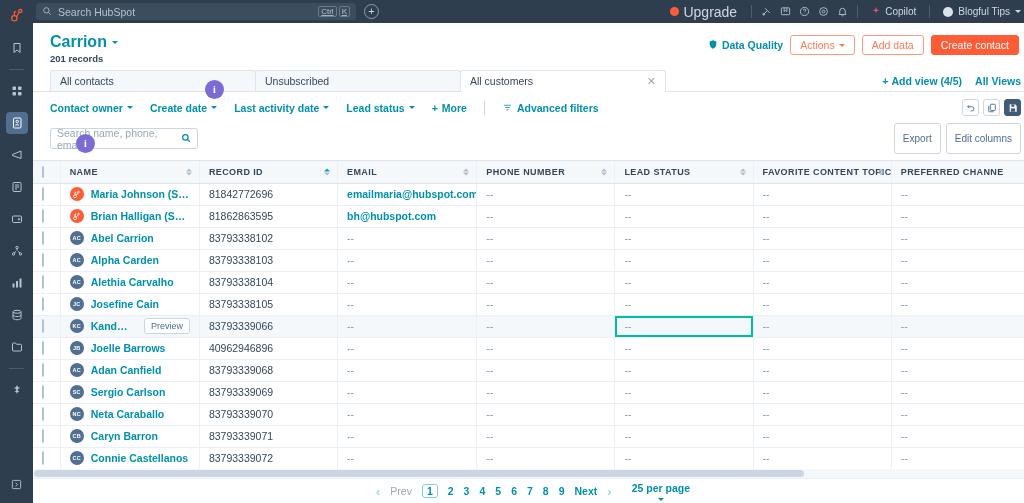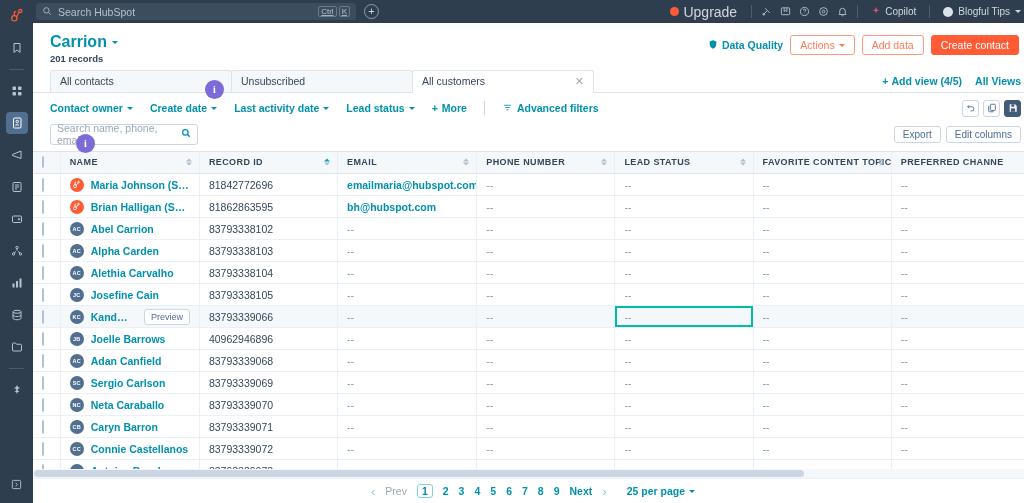--- a/index.html
+++ b/index.html
@@ -83,21 +83,21 @@
   .btn-solid { background: #ff5c35; color: #fff; border: 1px solid #ff5c35; }
 
   
   .tabbar { display: flex; align-items: stretch; padding-left: 17px; border-bottom: 1px solid #dfe3eb; height: 23px; }
   .tab {
     min-width: 30px; display: flex; align-items: center; padding: 0 9px;
     font-size: 10.5px; color: #33475b; border: 1px solid #dfe3eb; border-bottom: none;
     background: #f5f8fa; border-radius: 3px 3px 0 0; margin-right: -1px;
     white-space: nowrap;
   }
-  .tab.wide { width: 182px; }
+  .tab.wide { width: 206px; }
   .tab.active { background: #fff; color: #33475b; position: relative; }
   .tab.active::after { content:''; position:absolute; left:0; right:0; bottom:-1px; height:1px; background:#fff; }
   .tab .x { margin-left: auto; color: #99a9b5; font-size: 11px; padding-left: 10px; }
   .tabbar-right { margin-left: auto; display: flex; align-items: center; gap: 13px; padding-right: 12px; }
   .lnk { color: #0091ae; font-size: 10.5px; font-weight: bold; display: flex; align-items: center; gap: 3px; }
 
   
   .filters { display: flex; align-items: center; padding: 7px 12px 7px 17px; gap: 17px; position: relative; }
   .filt { color: #0091ae; font-size: 10.5px; font-weight: bold; display: flex; align-items: center; gap: 4px; }
   .filt-sep { width: 1px; height: 14px; background: #cbd6e2; }
@@ -109,21 +109,21 @@
   .sq-btn.dark { background: #425b76; border-color: #425b76; color: #fff; }
 
   
   .srchrow { display: flex; align-items: center; padding: 0 12px 6px 17px; }
   .tbl-search {
     width: 148px; height: 21px; border: 1px solid #cbd6e2; border-radius: 3px;
     display: flex; align-items: center; padding: 0 6px; gap: 4px; background: #fff;
   }
   .tbl-search .ph { flex: 1 1 auto; color: #99a9b5; font-size: 10.5px; }
   .srchrow-right { margin-left: auto; display: flex; gap: 5px; }
-  .btn-ghost { border: 1px solid #cbd6e2; color: #506e91; background: #fff; height: 17px; border-radius: 3px; font-size: 10px; padding: 0 8px; display:flex;align-items:center; }
+  .btn-ghost { border: 1px solid #cbd6e2; color: #506e91; background: #fff; height: 31px; border-radius: 3px; font-size: 10px; padding: 0 8px; display:flex;align-items:center; }
 
   
   .tbl-wrap { flex: 1 1 auto; overflow: hidden; position: relative; border-top: 1px solid #dfe3eb; }
   table { border-collapse: collapse; width: 1000px; table-layout: fixed; }
   thead th {
     background: #f5f8fa; height: 22px; font-size: 9px; font-weight: bold; letter-spacing: .4px;
     color: #33475b; text-align: left; padding: 0 9px; border-bottom: 1px solid #dfe3eb;
     border-right: 1px solid #eaf0f6; position: relative; white-space: nowrap; overflow: hidden;
   }
   thead th .sortwrap { position: absolute; right: 7px; top: 50%; transform: translateY(-50%); display:flex;flex-direction:column;gap:1px; }
@@ -156,21 +156,21 @@
   td.selcell { box-shadow: inset 0 0 0 2px #00bda5; background: #f5f8fa !important; }
   .hscroll { position: absolute; left: 0; right: 9px; bottom: 0; height: 9px; background: #f5f8fa; }
   .hscroll .thumb { position: absolute; left: 1px; top: 1px; height: 7px; width: 770px; background: #cbd6e2; border-radius: 4px; }
 
   
   .pager { height: 25px; flex: 0 0 25px; display: flex; align-items: center; justify-content: center; gap: 10px; background: #fff; border-top: 1px solid #eaf0f6;}
   .pg-nav { color: #99a9b5; font-size: 10.5px; display: flex; align-items: center; gap: 9px; }
   .pg-num { color: #0091ae; font-size: 10.5px; font-weight: bold; }
   .pg-num.cur { border: 1px solid #7fd1de; border-radius: 3px; padding: 0 4px; color: #0091ae; }
   .pg-arrow { color: #7fd1de; font-size: 13px; }
-  .perpage { color: #0091ae; font-size: 10.5px; font-weight: bold; display: flex; align-items: center; gap: 4px; margin-left: 10px; }
+  .perpage { color: #0091ae; font-size: 10.5px; font-weight: bold; display: flex; align-items: center; gap: 4px; margin-left: 10px; flex-direction: column; }
 
   
   .marker {
     position: absolute; width: 19px; height: 19px; border-radius: 50%;
     background: #7c6bd6; color: #fff; font-size: 10px; font-weight: bold;
     display: flex; align-items: center; justify-content: center; z-index: 40;
     font-family: "Liberation Serif", serif;
   }
 </style>
 </head>

